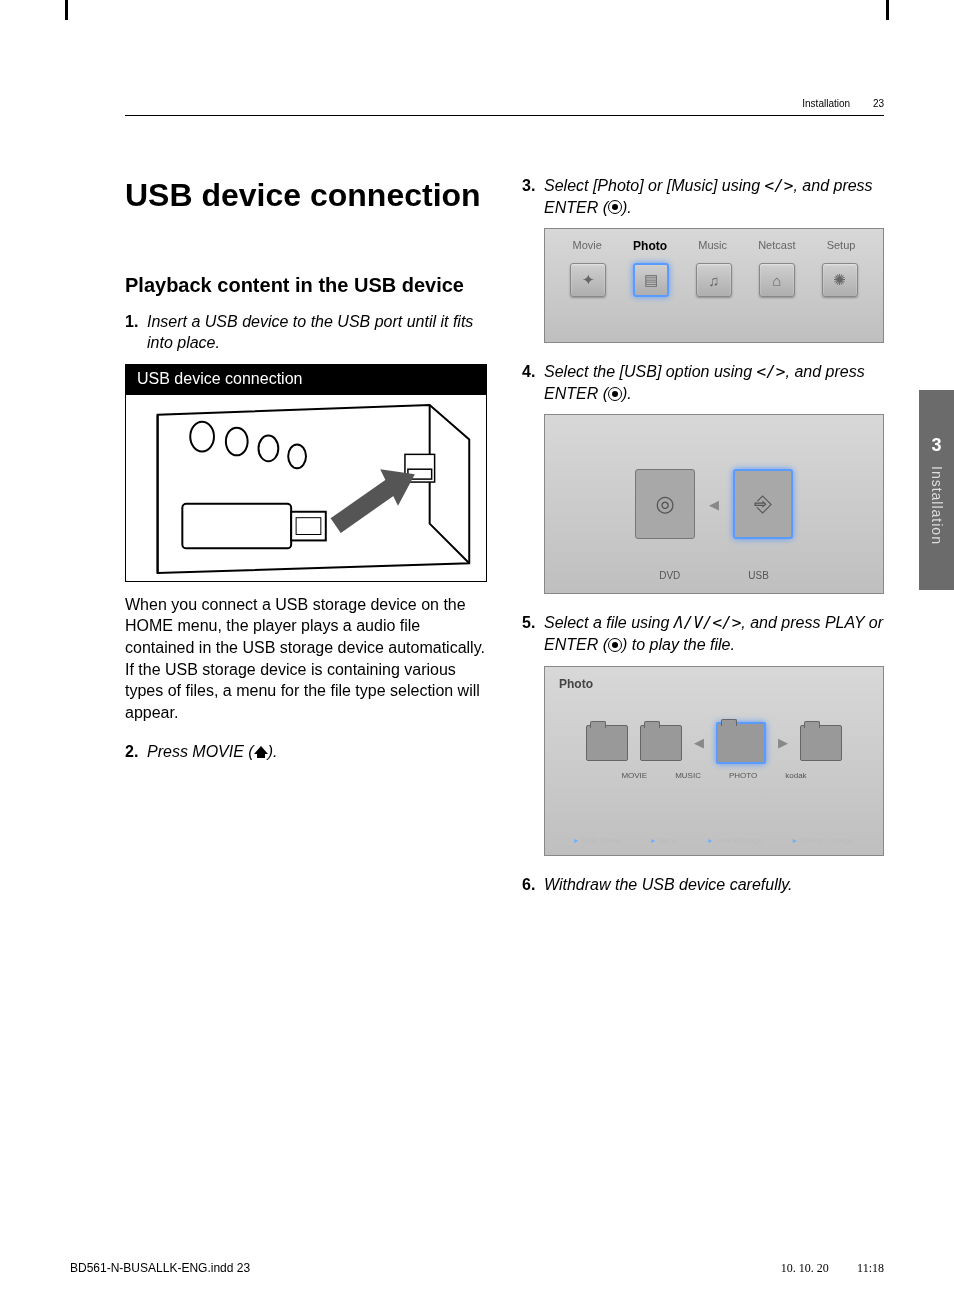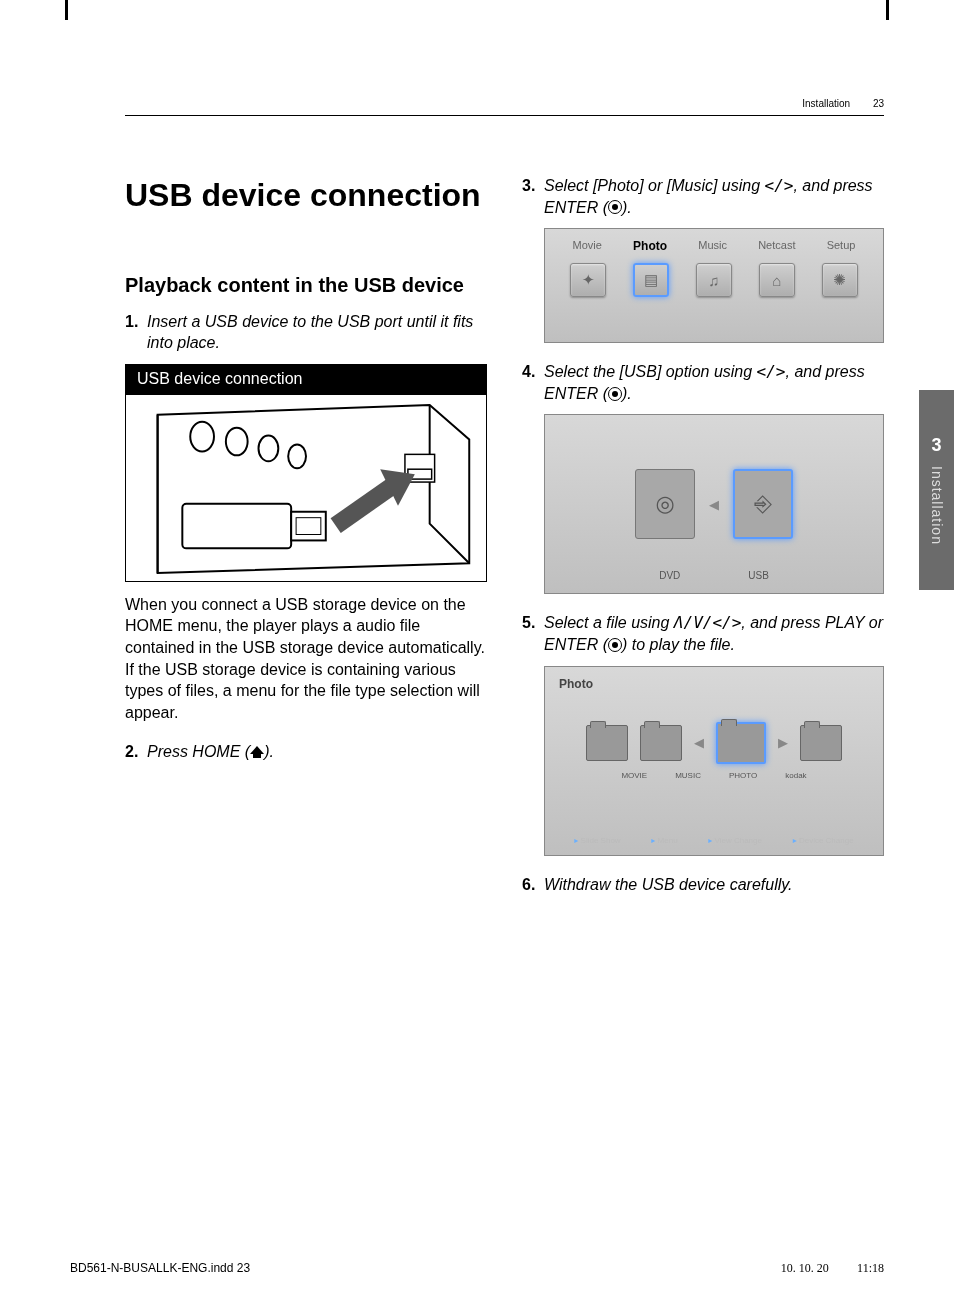--- a/index.html
+++ b/index.html
@@ -254,21 +254,21 @@
           <path d="M195 132 L255 90" stroke="#555" stroke-width="18" stroke-linecap="butt"></path>
           <path d="M240 75 L275 80 L258 112 Z" fill="#555"></path>
         </svg>
       </div>
 
       <p class="body-para">When you connect a USB storage device on the HOME menu, the player plays a audio file contained in the USB storage device automatically. If the USB storage device is containing various types of files, a menu for the file type selection will appear.</p>
 
       <div class="step">
         <span class="num">2.</span>
         <span class="txt">
-          <span>Press HOME (</span><span class="icon-inline">
+          <span>Press MOVIE (</span><span class="icon-inline">
               <span class="home-icon"></span>
             </span><span>).</span>
         </span>
       </div>
     </div>
 
     <div class="col">
       <div class="step">
         <span class="num">3.</span>
         <span class="txt">

